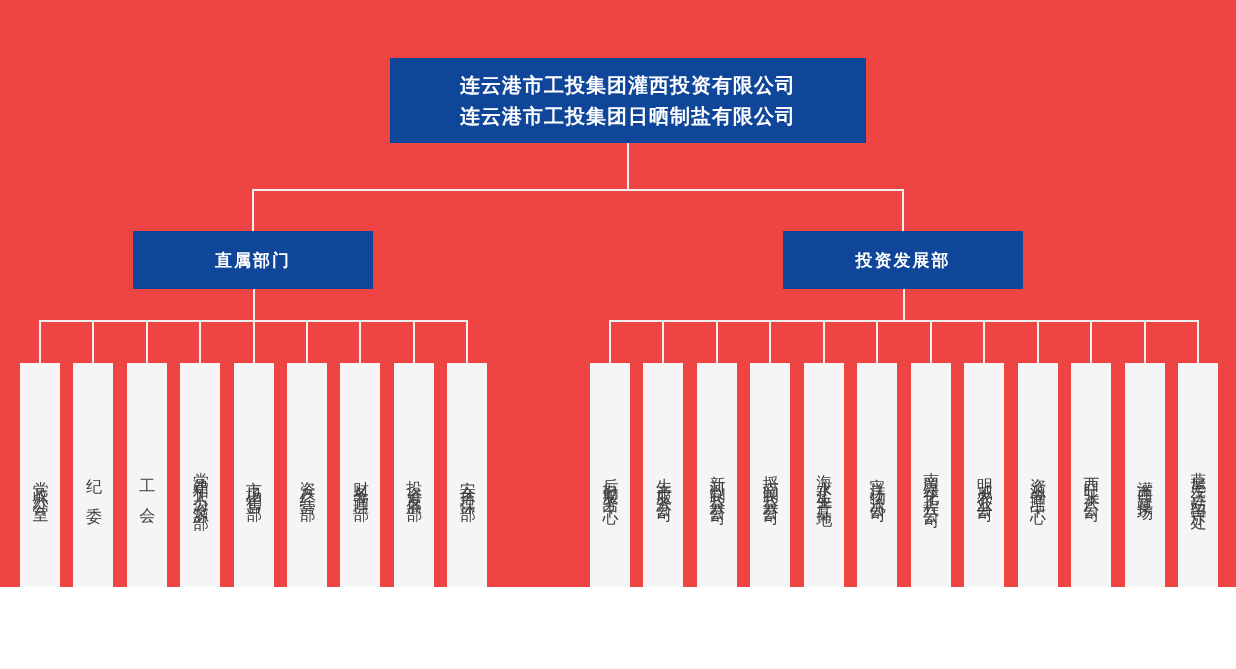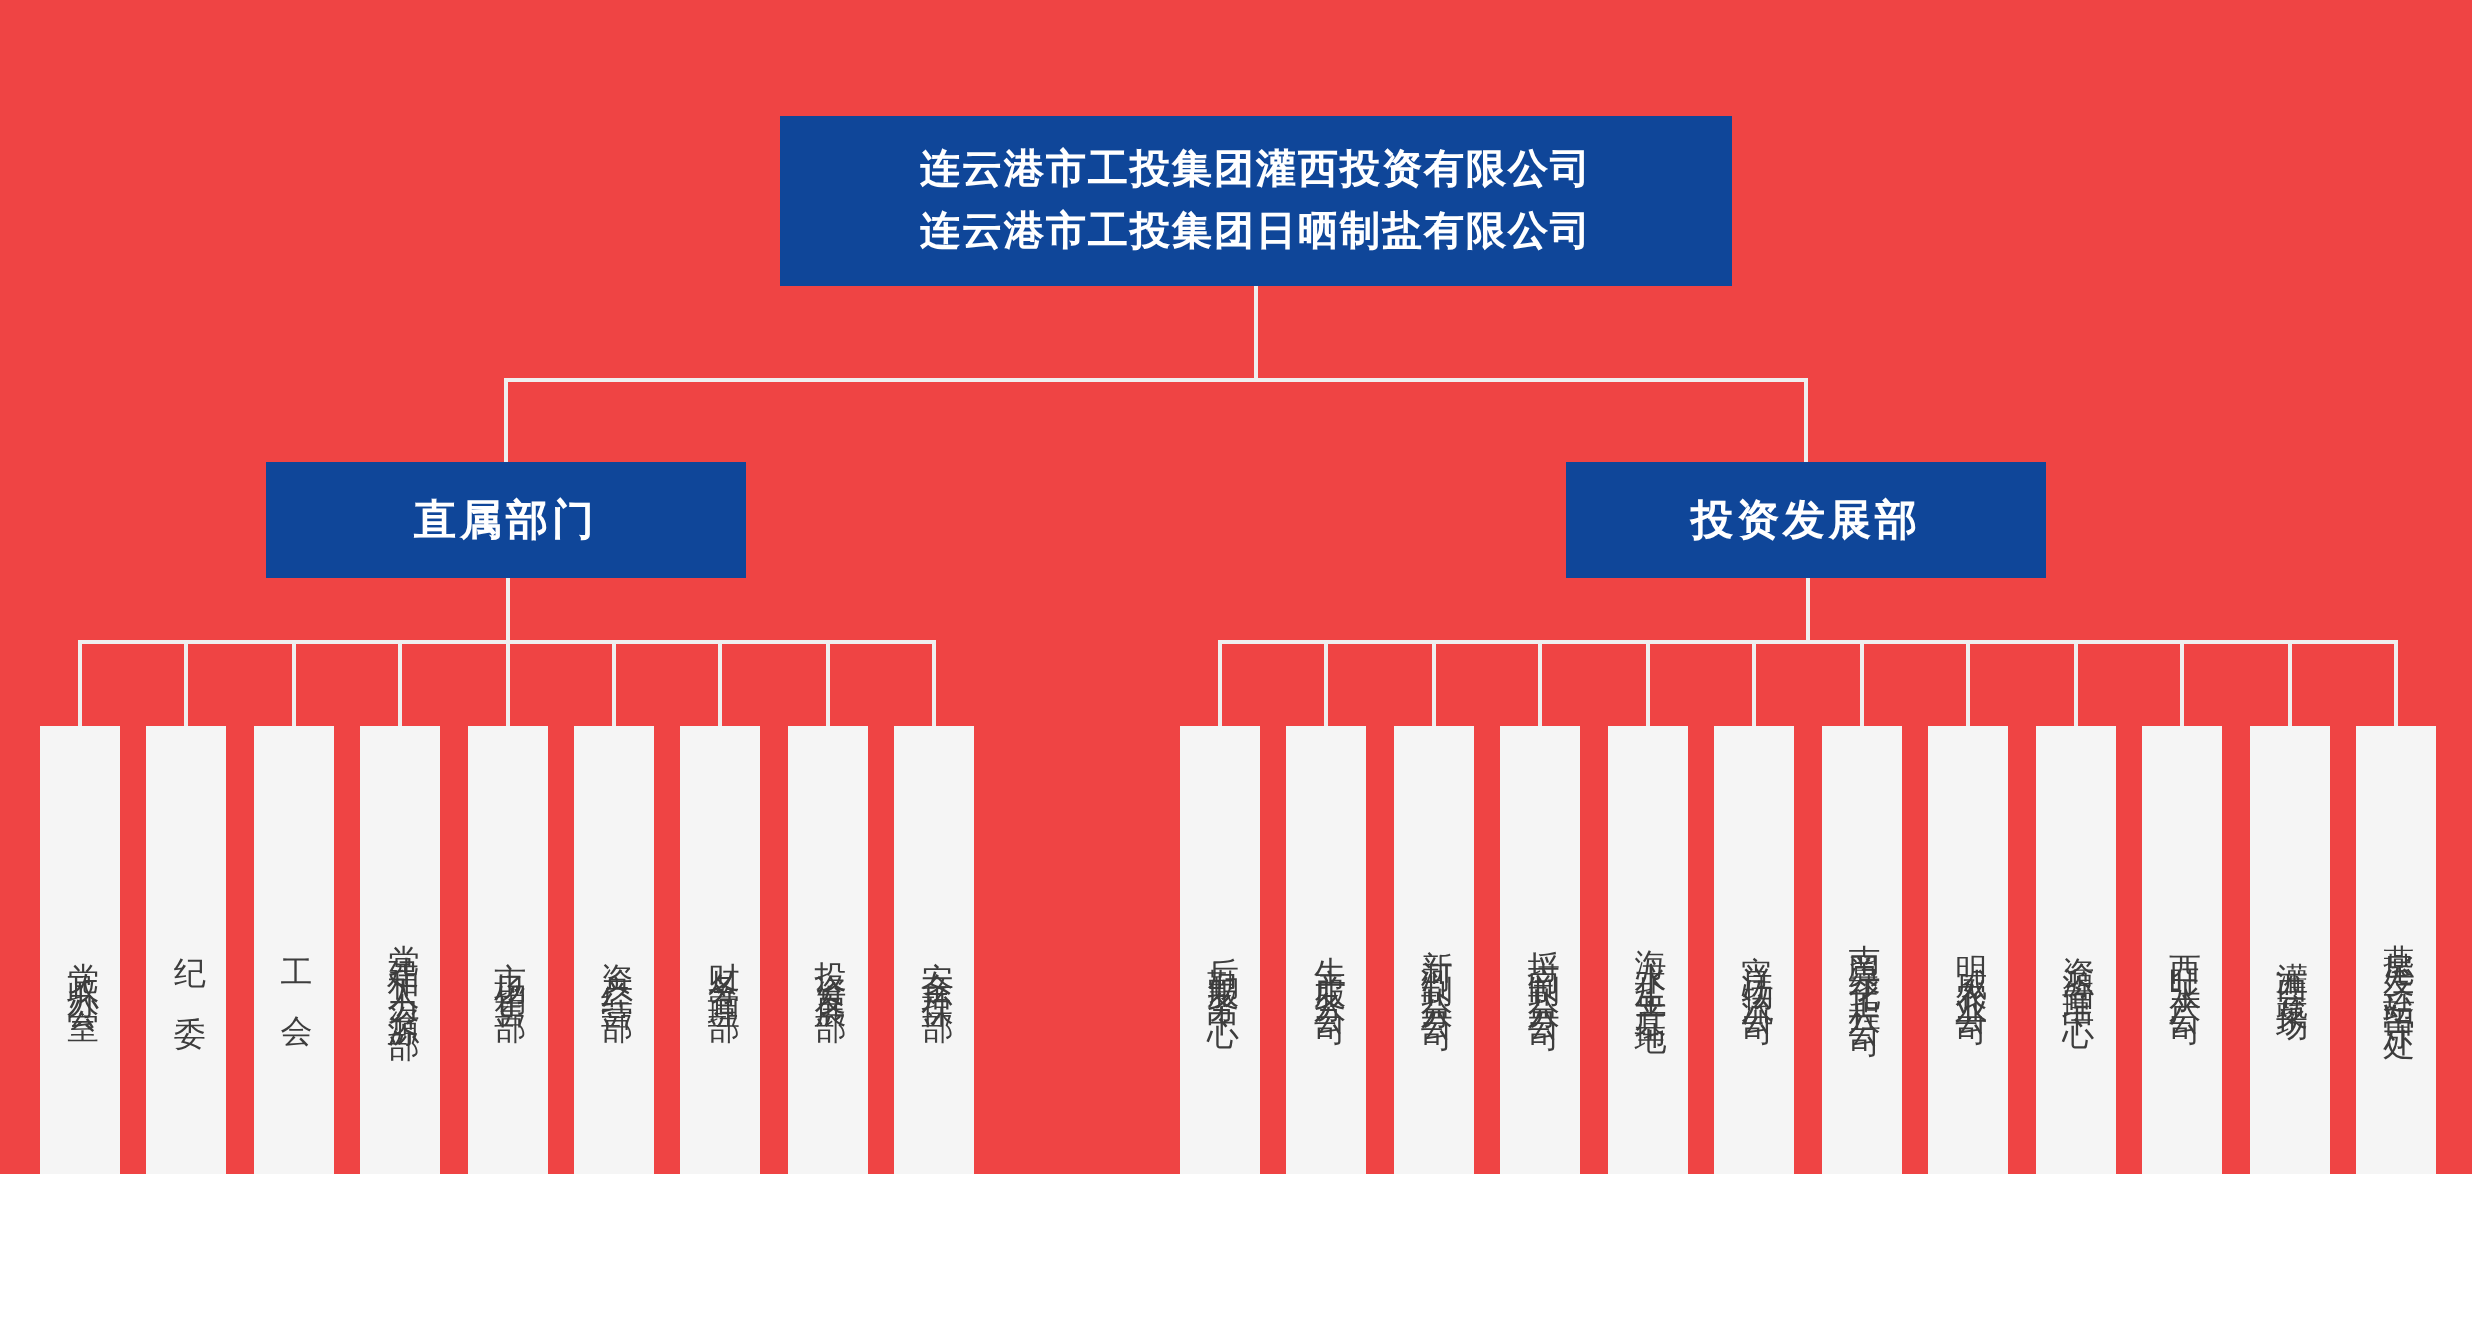--- a/index.html
+++ b/index.html
@@ -42,21 +42,21 @@
   
   .branch-header {
     position: absolute;
     top: 231px;
     width: 240px; height: 58px;
     background: #0f4699;
     color: #ffffff;
     display: flex;
     align-items: center;
     justify-content: center;
-    font-size: 21px;
+    font-size: 17px;
     font-weight: bold;
     letter-spacing: 2px;
   }
   .branch-header.left  { left: 133px; }
   .branch-header.right { left: 783px; }
 
   
   .vbox {
     position: absolute;
     top: 363px;

